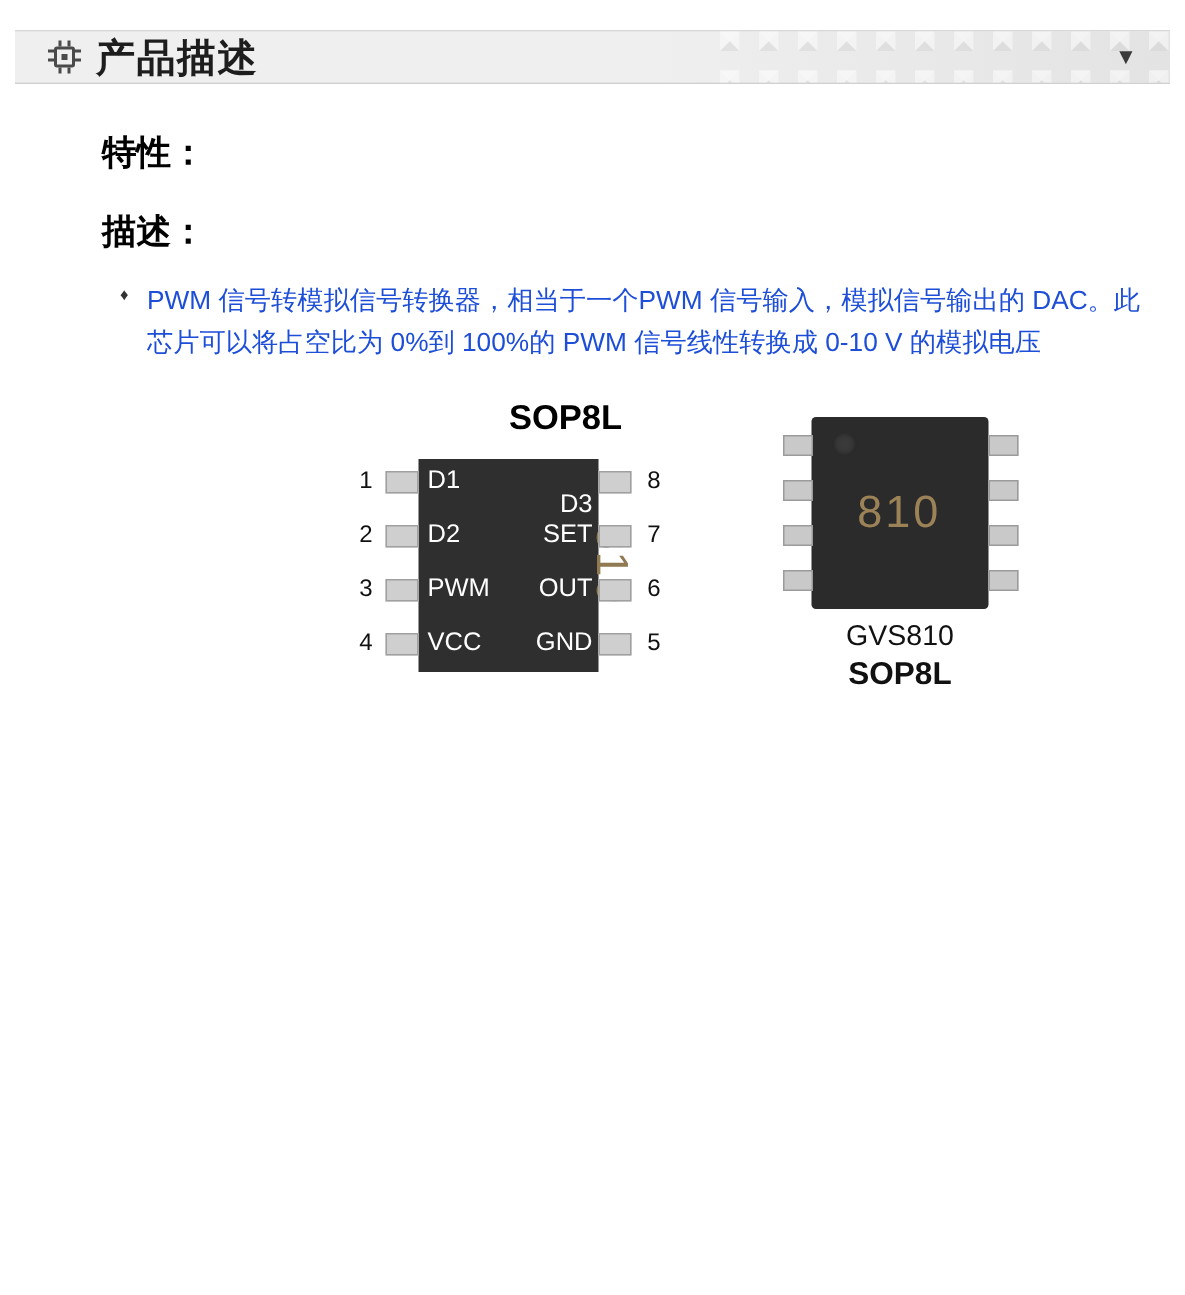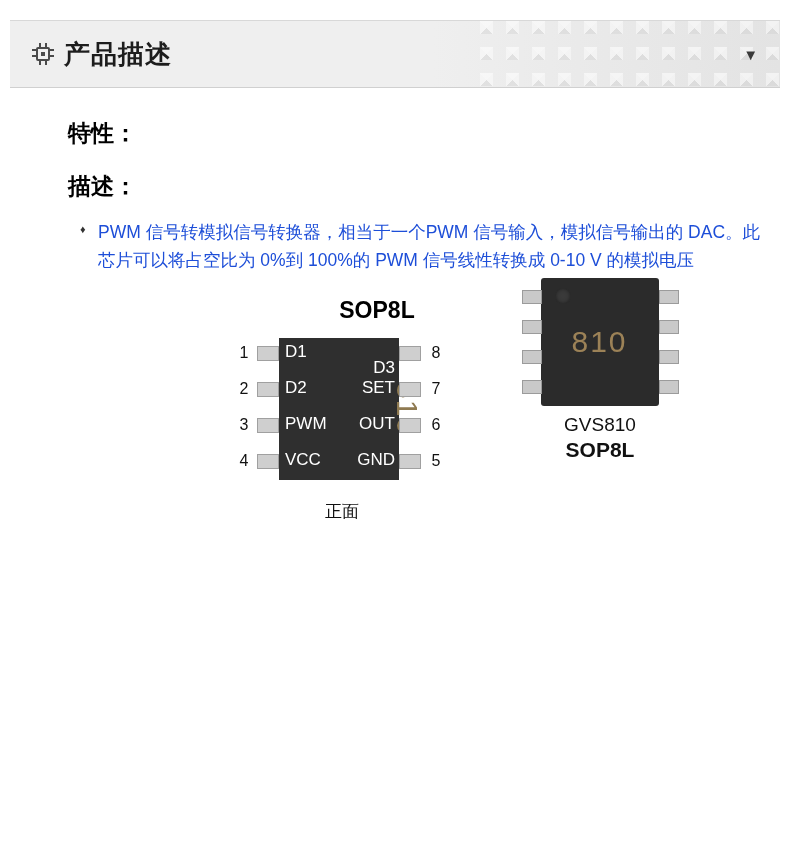--- a/index.html
+++ b/index.html
@@ -18,21 +18,21 @@
   .page {
     position: relative;
     width: 790px;
     height: 863px;
   }
 
   
   .header {
     position: relative;
     margin: 20px 10px 0 10px;
-    height: 68px;
+    height: 36px;
     background:
       linear-gradient(to right, #efefef 0%, #efefef 55%, #e3e3e3 100%);
     border-top: 1px solid #d8d8d8;
     border-bottom: 1px solid #d0d0d0;
     display: flex;
     align-items: center;
     box-sizing: border-box;
   }
   .header-deco {
     position: absolute;
@@ -382,21 +382,20 @@
 
           <div class="pname l" style="top:8px">D1</div>
           <div class="pname l" style="top:44px">D2</div>
           <div class="pname l" style="top:80px">PWM</div>
           <div class="pname l" style="top:116px">VCC</div>
           <div class="pname r" style="top:24px">D3</div>
           <div class="pname r" style="top:44px">SET</div>
           <div class="pname r" style="top:80px">OUT</div>
           <div class="pname r" style="top:116px">GND</div>
         </div>
-        <div class="view-caption">正面</div>
       </div>
 
 
     </div>
 
   </div>
 
   <div class="pkg-top">
     <div class="chip-wrap">
       <div class="chip-body">

